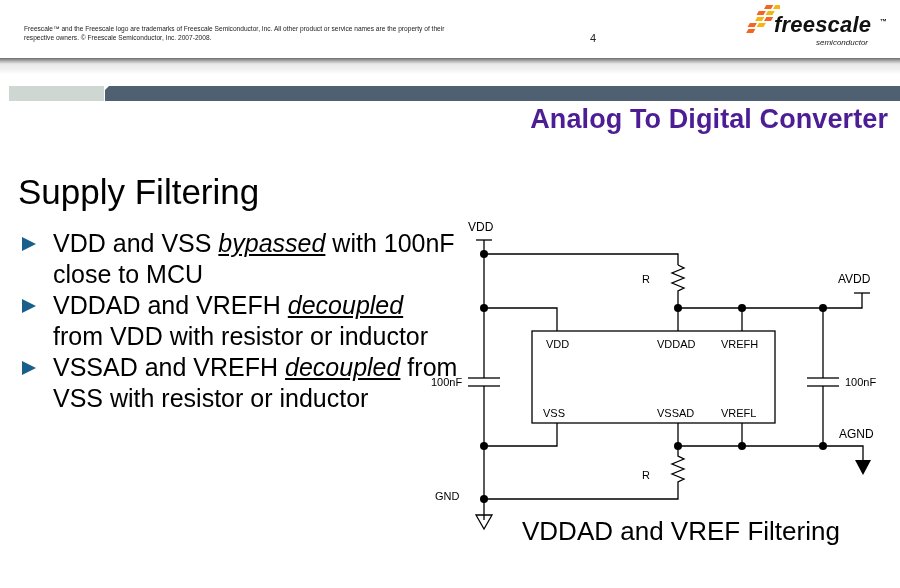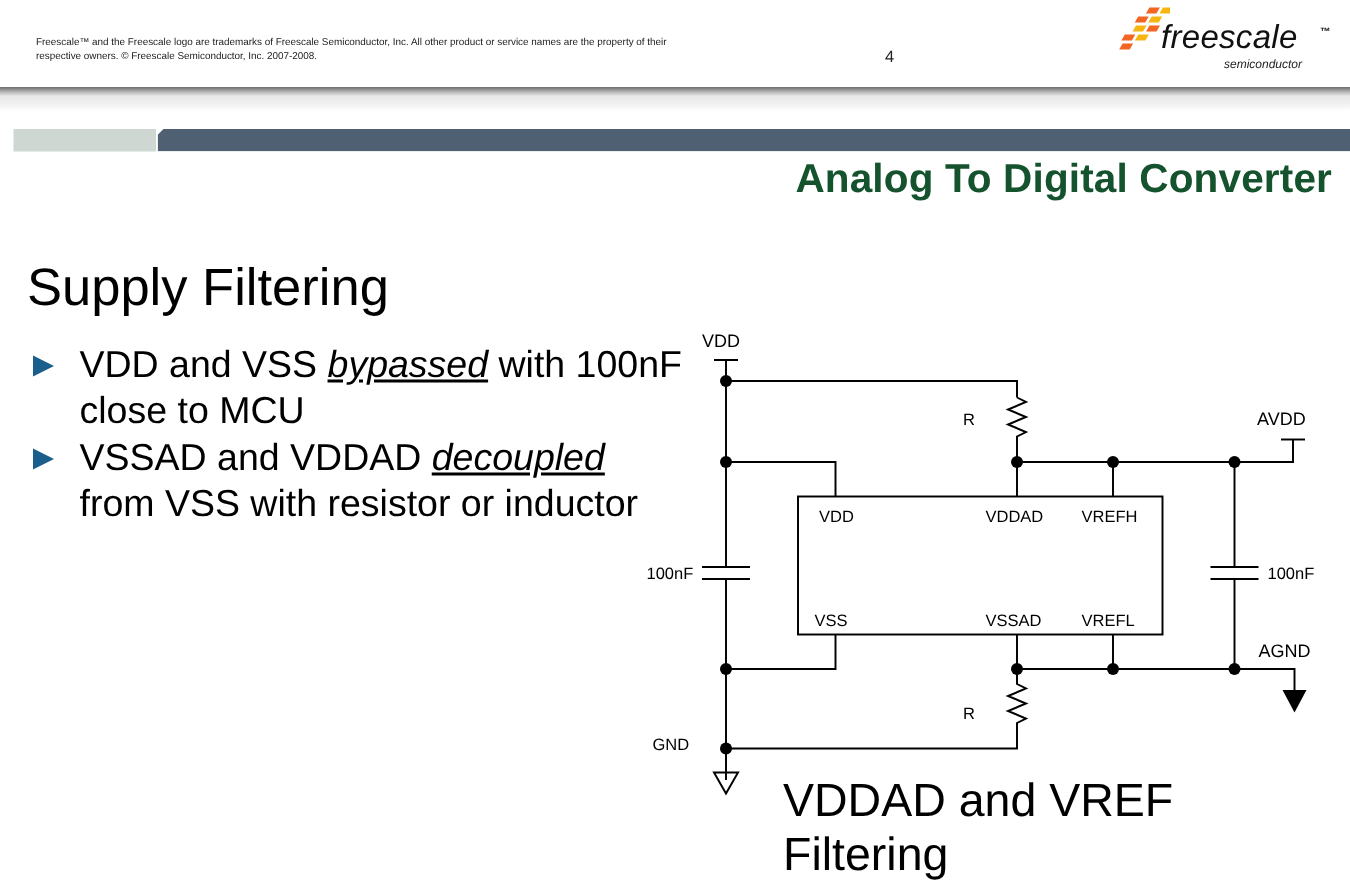--- a/index.html
+++ b/index.html
@@ -9,56 +9,56 @@
     }
     .legal {
       position: absolute; left: 24px; top: 24px; width: 440px;
       font-size: 6.6px; line-height: 9px; color: #222;
     }
     .page-num {
       position: absolute; left: 590px; top: 32px; font-size: 11px; color: #222;
     }
     .logo { position: absolute; left: 740px; top: 2px; width: 160px; height: 48px; }
     .logo-word {
-      position: absolute; left: 34px; top: 10px; font-size: 22px; font-weight: normal;
+      position: absolute; left: 34px; top: 10px; font-size: 22px; font-weight: bold;
       font-style: italic; color: #111; letter-spacing: 0.2px;
     }
     .logo-tm { position: absolute; left: 140px; top: 16px; font-size: 7px; font-weight: bold; color: #111; }
     .logo-sub {
       position: absolute; left: 76px; top: 36px; font-size: 8px; font-style: italic; color: #222; text-align: right;
     }
     .header-shadow {
       position: absolute; left: 0; top: 58px; width: 900px; height: 16px;
       background: linear-gradient(#6c6c6c 0px, #b0b0b0 3px, #e8e8e8 6px, #f2f2f2 12px, #ffffff 16px);
     }
     .band-left {
       position: absolute; left: 9px; top: 86px; width: 95px; height: 15px; background: #cfd7d3;
     }
     .band-right {
       position: absolute; left: 105px; top: 86px; width: 795px; height: 15px; background: #4f6072;
       clip-path: polygon(4px 0, 100% 0, 100% 100%, 0 100%, 0 4px);
     }
     .slide-title {
-      position: absolute; right: 12px; top: 104px; font-size: 27px; font-weight: bold; color: #14532d;
+      position: absolute; right: 12px; top: 104px; font-size: 27px; font-weight: bold; color: #4c1d95;
       letter-spacing: 0.1px;
     }
     .section-heading {
       position: absolute; left: 18px; top: 172px; font-size: 35px; color: #000;
     }
     .bullets { position: absolute; left: 18px; top: 206px; width: 440px; margin-top: 22px; }
     .bullet { position: relative; padding-left: 35px; font-size: 25px; line-height: 30.5px; margin-bottom: 1px; }
     .bullet .arrow {
       position: absolute; left: 4px; top: 9px; width: 0; height: 0;
       border-top: 7px solid transparent; border-bottom: 7px solid transparent;
       border-left: 14px solid #1a5e8c;
     }
     .bullet em { font-style: italic; text-decoration: underline; }
     .schematic { position: absolute; left: 0; top: 0; }
     .caption {
-      position: absolute; left: 522px; top: 516px; font-size: 31px; color: #000;
+      position: absolute; left: 522px; top: 516px; font-size: 26px; color: #000;
     }
     svg text { font-family: "Liberation Sans", sans-serif; }
   </style>
 </head>
 <body>
 
 <div class="legal">Freescale™ and the Freescale logo are trademarks of Freescale Semiconductor, Inc. All other product or service names are the property of their respective owners. © Freescale Semiconductor, Inc. 2007-2008.</div>
 <div class="page-num">4</div>
 
 <div class="logo">
@@ -82,21 +82,22 @@
 
 <div class="header-shadow"></div>
 <div class="band-left"></div>
 <div class="band-right"></div>
 
 <div class="slide-title">Analog To Digital Converter</div>
 <div class="section-heading">Supply Filtering</div>
 
 <div class="bullets" id="bullet-list">
     <div class="bullet"><span class="arrow" style="border-left-color: rgb(26, 94, 140);"></span><span>VDD and VSS </span><em>bypassed</em><span> with 100nF close to MCU</span></div>
-    <div class="bullet"><span class="arrow" style="border-left-color: rgb(26, 94, 140);"></span><span>VSSAD and VDDAD </span><em>decoupled</em><span> from VSS with resistor or inductor</span></div>
+    <div class="bullet"><span class="arrow" style="border-left-color: rgb(26, 94, 140);"></span><span>VDDAD and VREFH </span><em>decoupled</em><span> from VDD with resistor or inductor</span></div>
+    <div class="bullet"><span class="arrow" style="border-left-color: rgb(26, 94, 140);"></span><span>VSSAD and VREFH </span><em>decoupled</em><span> from VSS with resistor or inductor</span></div>
   </div>
 
 <svg class="schematic" width="900" height="588">
   <g stroke="#000" stroke-width="1.3" fill="none">
 
     <line x1="476" y1="240" x2="492" y2="240"></line>
 
     <line x1="484" y1="240" x2="484" y2="378"></line>
     <line x1="484" y1="386" x2="484" y2="520"></line>
 

